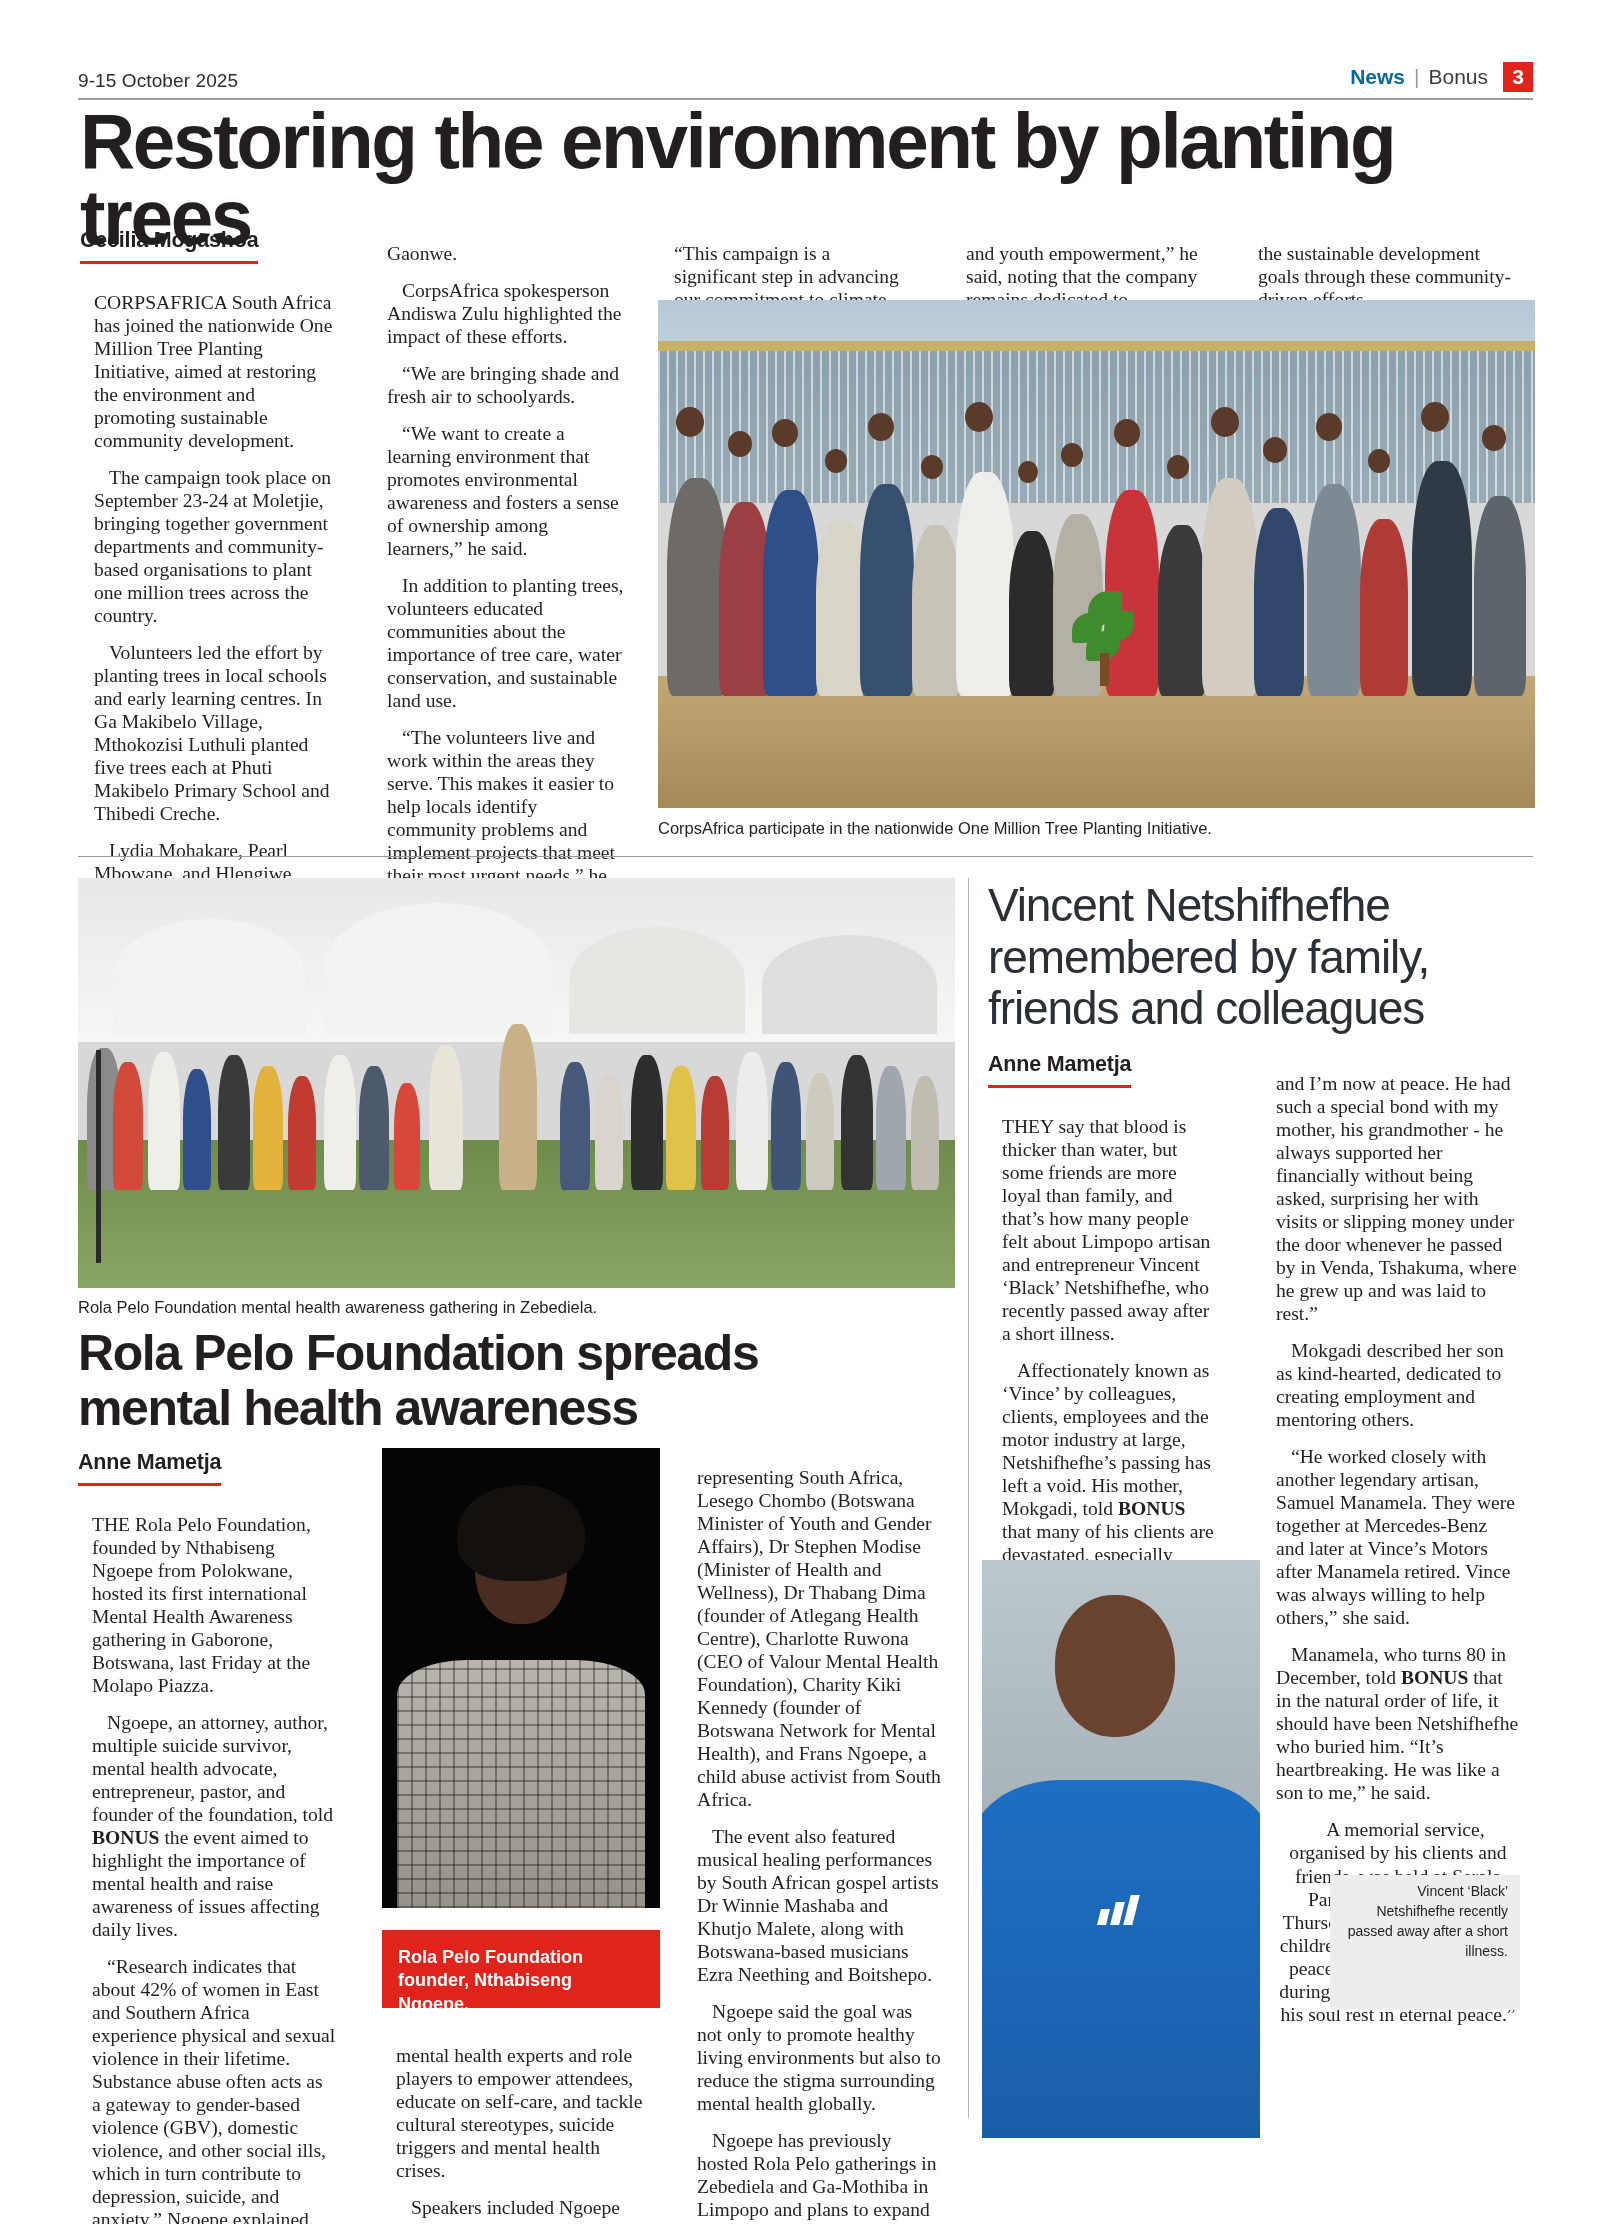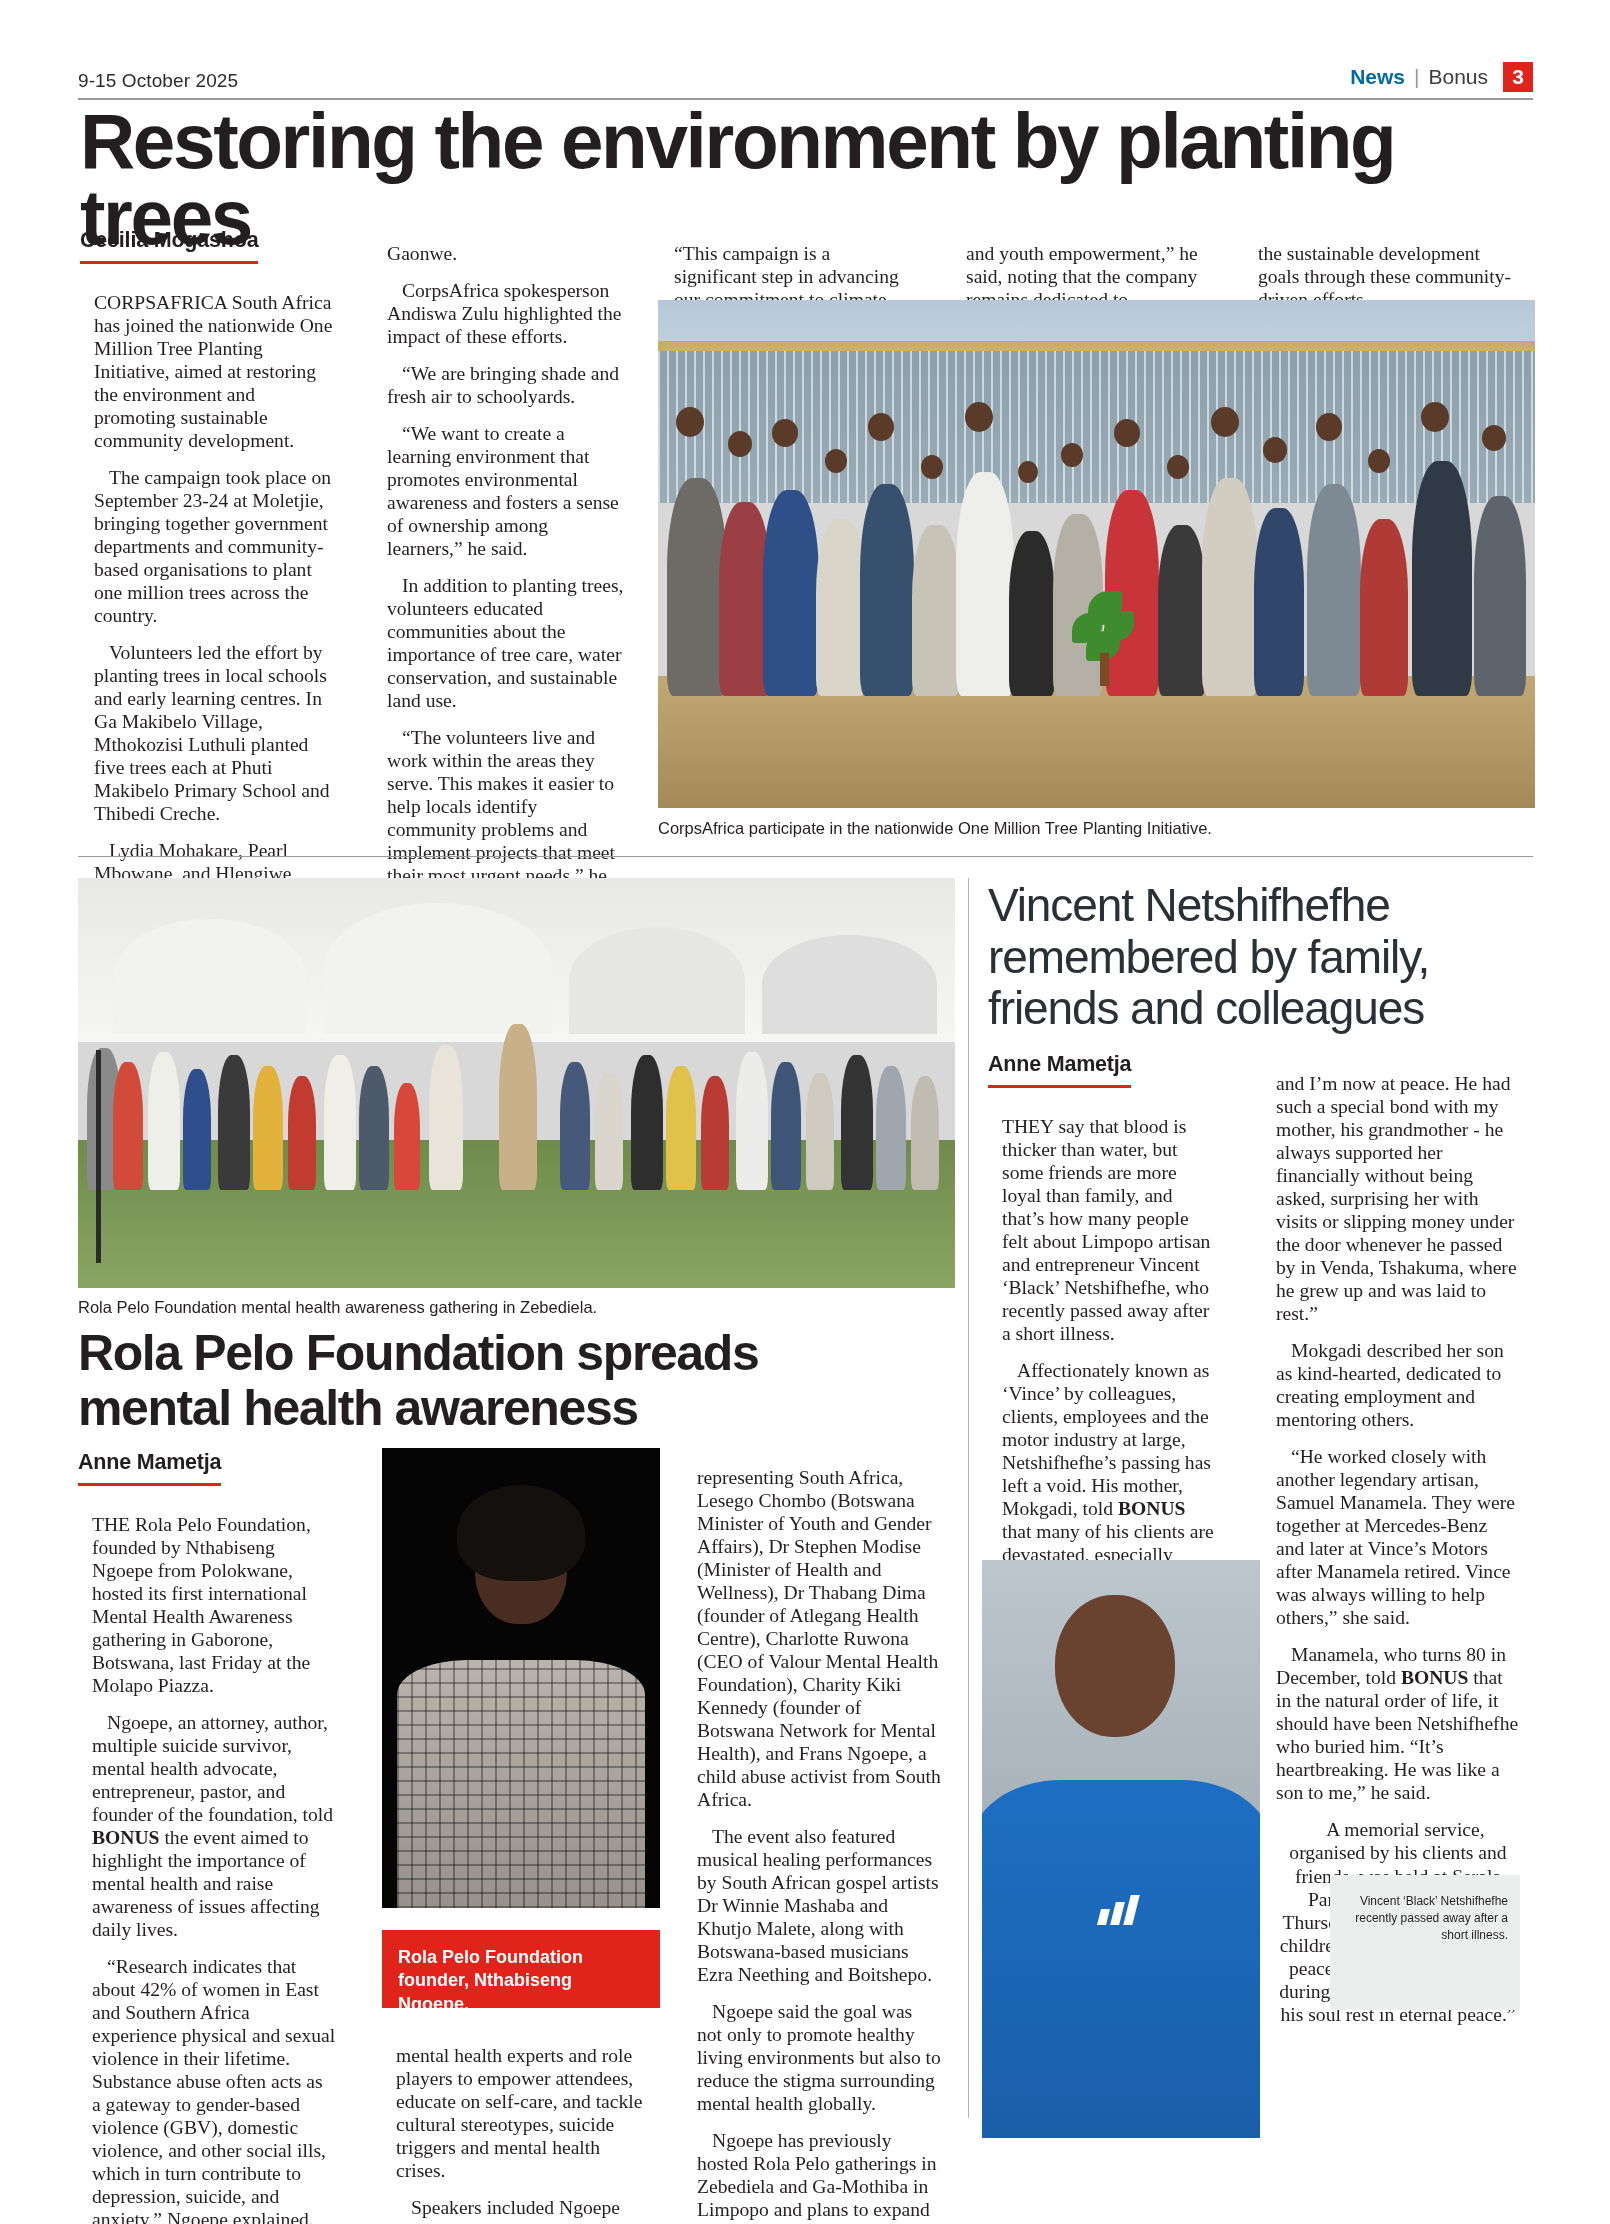--- a/index.html
+++ b/index.html
@@ -142,23 +142,23 @@
            transform:translateX(-50%); border-radius:48%; background:#6a4330; }
   .mbody { position:absolute; left:50%; top:38%; width:300px; height:62%;
            transform:translateX(-50%); background:linear-gradient(#1d6fc4,#1a5ea8);
            border-radius: 30% 30% 0 0 / 18% 18% 0 0; }
   .mlogo { position:absolute; left:42%; top:58%; width:46px; height:30px; }
   .mlogo i { position:absolute; bottom:0; width:9px; background:#fff; display:block; transform:skewX(-14deg); }
   .grey-caption {
     position: absolute; left: 1330px; top: 1875px; width: 190px; height: 135px;
     background: #eceded;
     font-family: "Liberation Sans", sans-serif;
-    font-size: 12px; line-height: 1.42; color:#231f20;
+    font-size: 14px; line-height: 1.42; color:#231f20;
     text-align: right;
-    padding: 18px 12px 0 10px;
+    padding: 7px 12px 0 10px;
   }
 
   
   .sec-headline-serifless {
     font-family: "Liberation Sans", sans-serif;
     font-weight: 400;
     font-size: 46px;
     line-height: 1.12;
     letter-spacing: -1.1px;
     color: #2b2f36;

